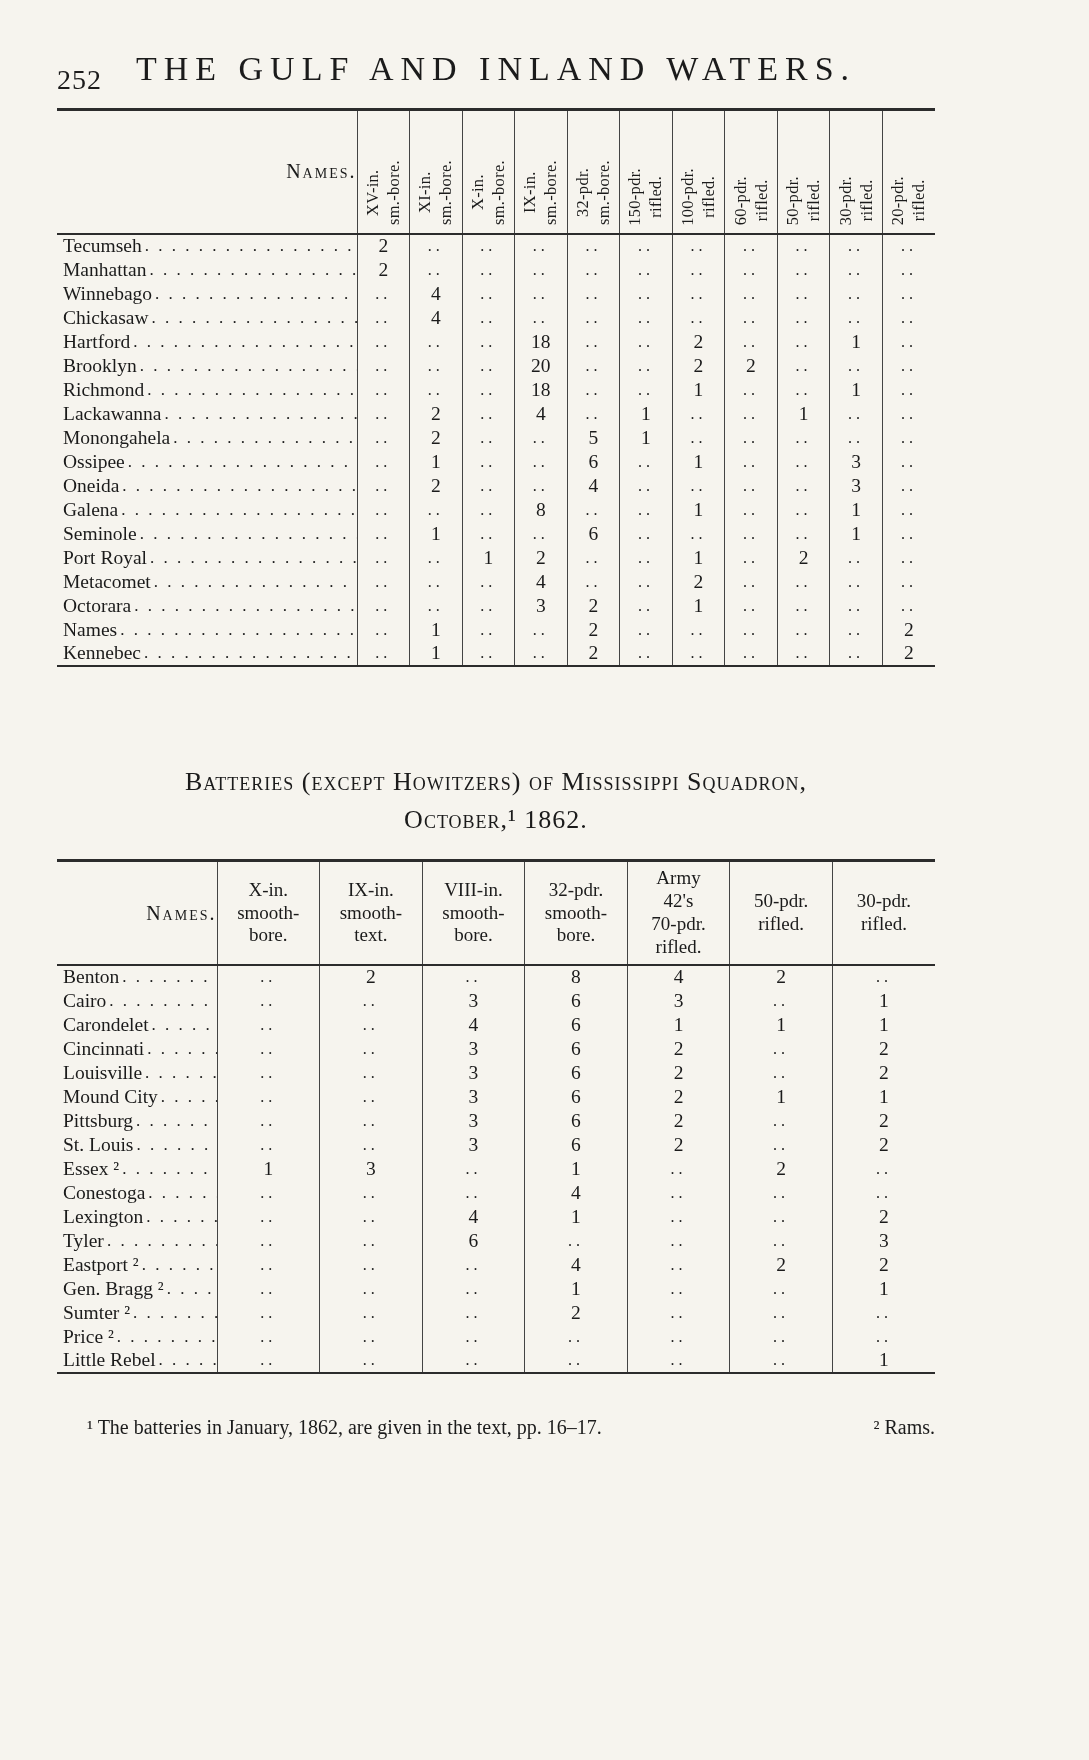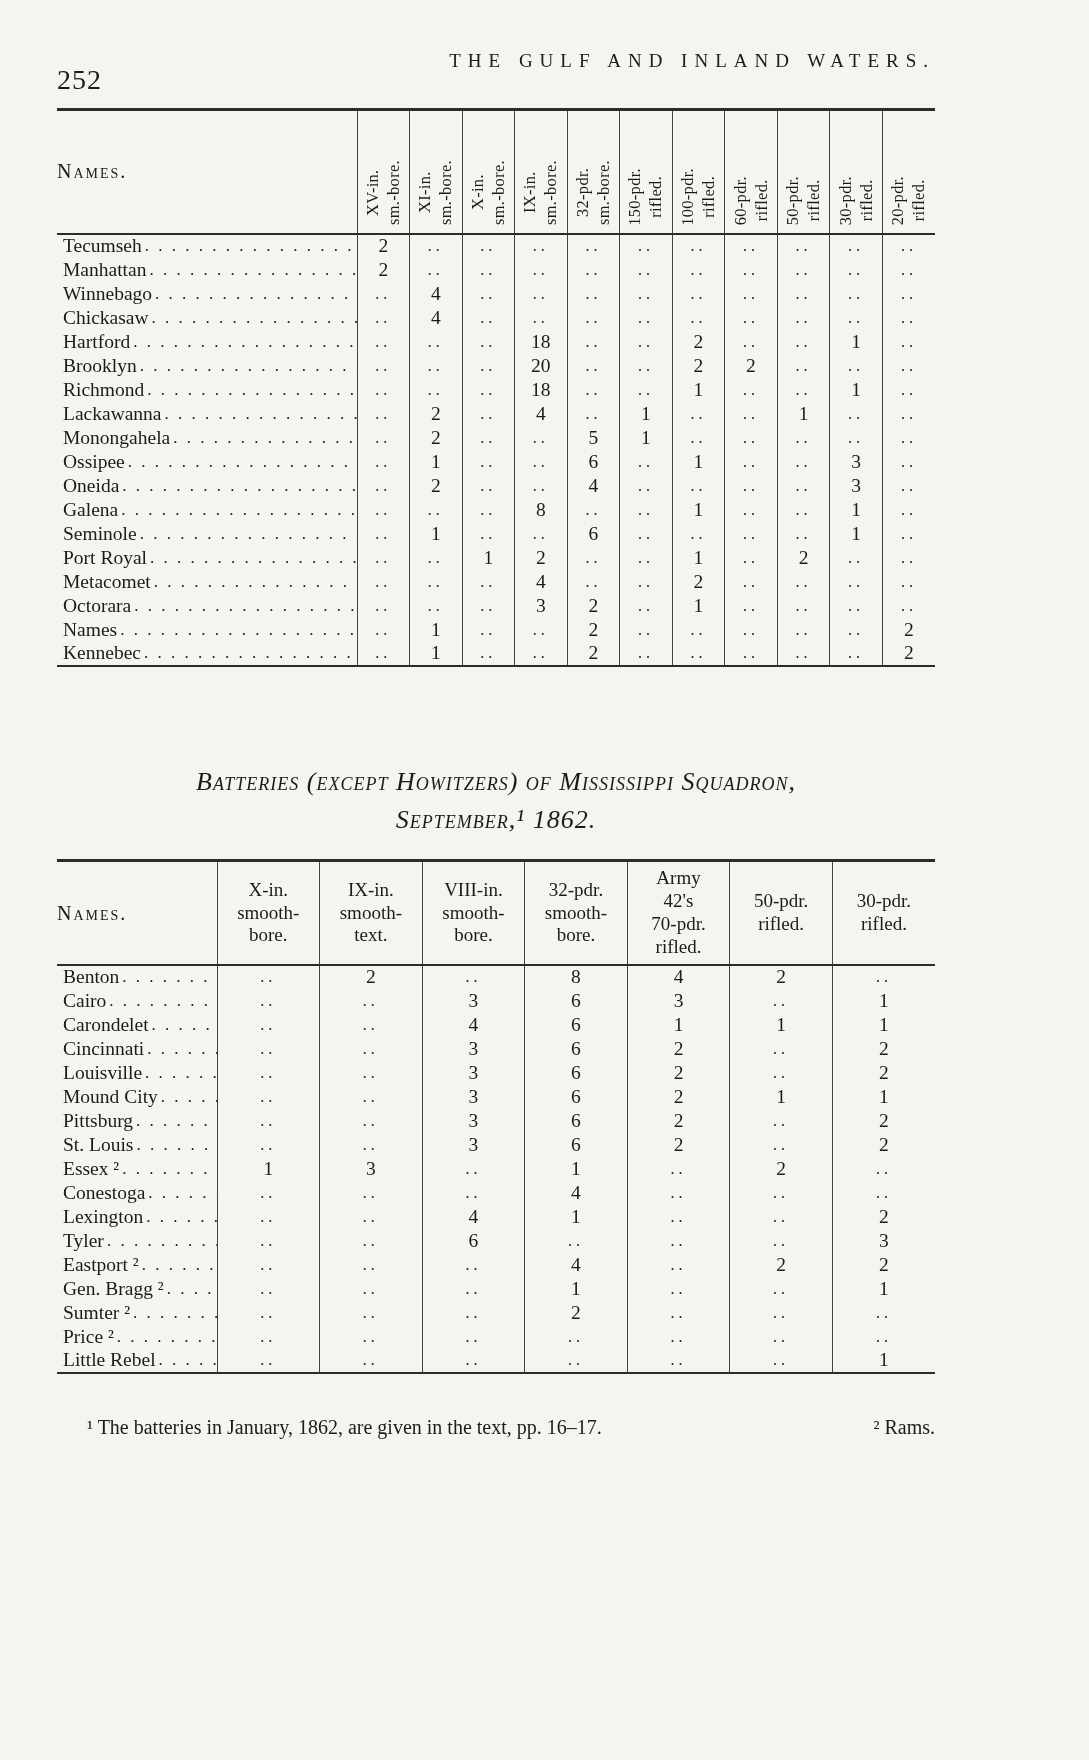--- a/index.html
+++ b/index.html
@@ -10,39 +10,39 @@
     font-family: "Liberation Serif", "DejaVu Serif", serif;
     color: #1b1b1b;
     overflow: hidden;
     position: relative;
   }
   .content { margin-left: 57px; width: 878px; }
 
   
   .pagehead { position: relative; padding-top: 50px; height: 88px; }
   .pagenum { position: absolute; left: 0; top: 64px; font-size: 28px; letter-spacing: 1px; }
-  .runhead { text-align: right; font-size: 19px; letter-spacing: 7px; white-space: nowrap; }
+  .runhead { text-align: center; font-size: 34px; letter-spacing: 7px; white-space: nowrap; }
 
   
   .title { text-align: center; font-variant: small-caps; font-size: 26px; letter-spacing: 1px; line-height: 1.15; }
   .title .l2 { margin-top: 9px; }
   #title1 { margin-top: 46px; }
-  #title2 { margin-top: 100px; font-style: italic; }
+  #title2 { margin-top: 100px; }
 
   
   table { border-collapse: collapse; table-layout: fixed; width: 878px;
           border-top: 3px solid #2c2c2c; border-bottom: 2px solid #2c2c2c; }
   #t1 { margin-top: 20px; }
   #t2 { margin-top: 24px; }
   th, td { border-left: 1px solid #444; padding: 0; }
   th:first-child, td:first-child { border-left: none; }
   thead th { border-bottom: 2px solid #2c2c2c; font-weight: normal; }
 
   th.namehead { font-variant: small-caps; font-size: 20px; letter-spacing: 2px;
-                vertical-align: middle; text-align: left; }
+                vertical-align: middle; text-align: right; }
   #t1 th.namehead { width: 300px; }
   #t2 th.namehead { width: 160px; }
 
   
   #t1 th.vh { height: 124px; vertical-align: bottom; padding-bottom: 7px; }
   .rot { writing-mode: vertical-rl; transform: rotate(180deg);
          white-space: pre-line; font-size: 16.5px; line-height: 1.3;
          margin: 0 auto; letter-spacing: .3px; }
 
   
@@ -465,21 +465,21 @@
           <td class="val blank">..</td>
           <td class="val blank">..</td>
           <td class="val blank">..</td>
           <td class="val">2</td>
         </tr>
       </tbody>
     </table>
 
   <div class="title" id="title2">
     <div class="l1">Batteries (except Howitzers) of Mississippi Squadron,</div>
-    <div class="l2">September,¹ 1862.</div>
+    <div class="l2">October,¹ 1862.</div>
   </div>
 
   <table id="t2">
       <thead>
         <tr>
           <th class="namehead">Names.</th>
           <th class="hh">
             <div class="hlines">X-in.
 smooth-
 bore.</div>

